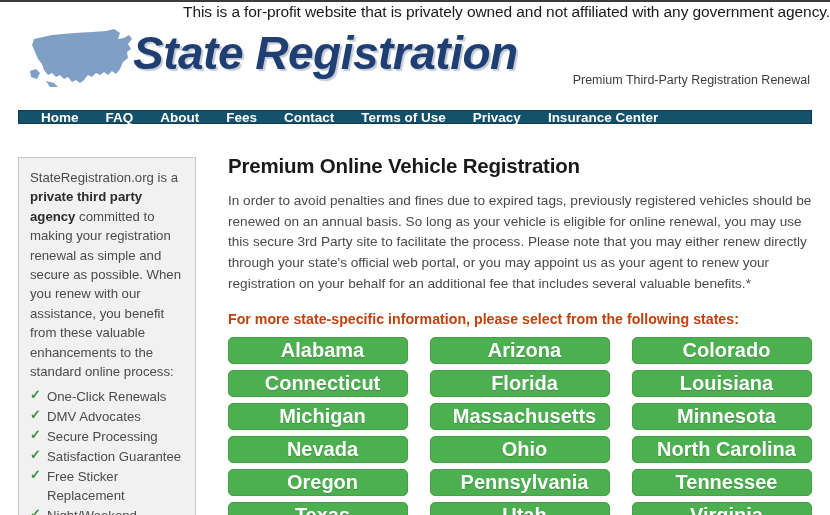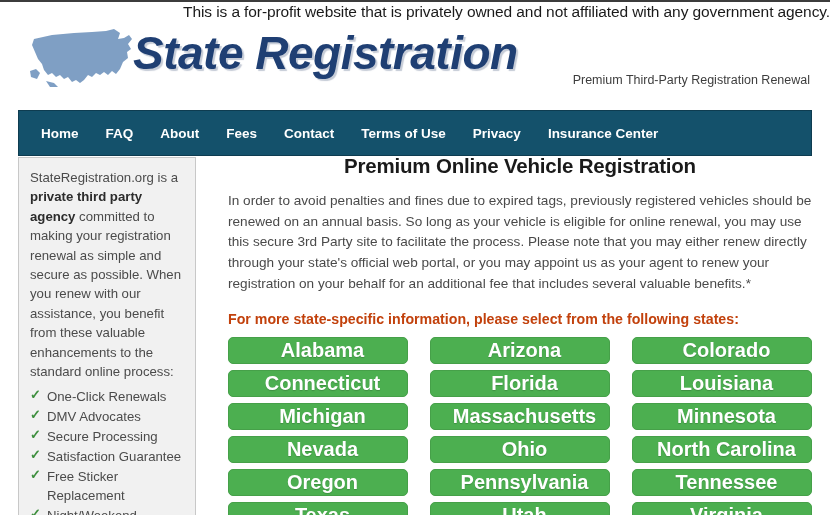--- a/index.html
+++ b/index.html
@@ -67,21 +67,21 @@
     color: #3d3d3d;
     white-space: nowrap;
   }
 
   
   .navbar {
     position: absolute;
     left: 18px;
     top: 108px;
     width: 794px;
-    height: 46px;
+    height: 14px;
     box-sizing: border-box;
     background: #14516b;
     border: 1px solid #0e3c50;
     display: flex;
     align-items: center;
     padding-left: 22px;
   }
   .nav-item {
     color: #ffffff;
     font-size: 13.5px;
@@ -137,21 +137,21 @@
 
   
   .main {
     position: absolute;
     left: 228px;
     top: 152px;
     width: 584px;
   }
   .main h1 {
     margin: 0;
-    text-align: center;
+    text-align: left;
     font-size: 20.5px;
     font-weight: bold;
     color: #1a1a1a;
     letter-spacing: -0.2px;
   }
   .intro {
     margin: 13px 0 0 0;
     font-size: 13.6px;
     line-height: 1.52;
     color: #4a4a4a;

